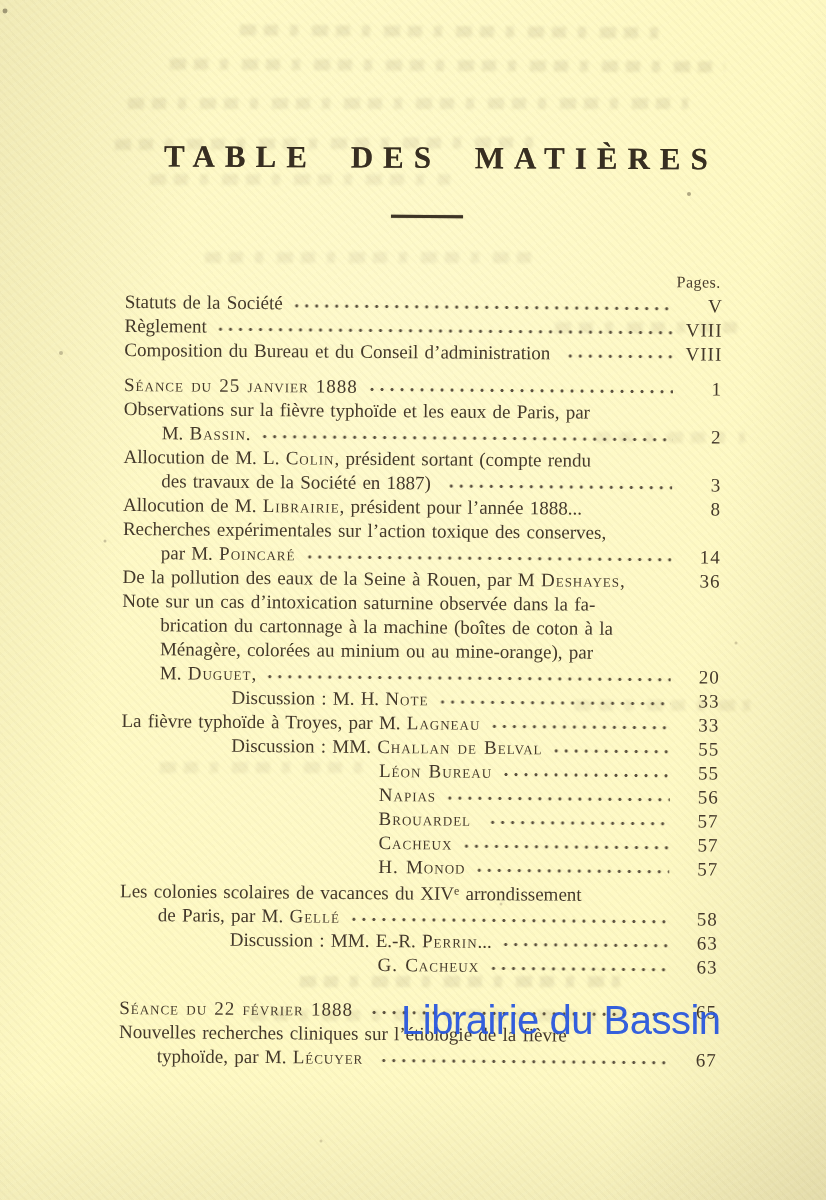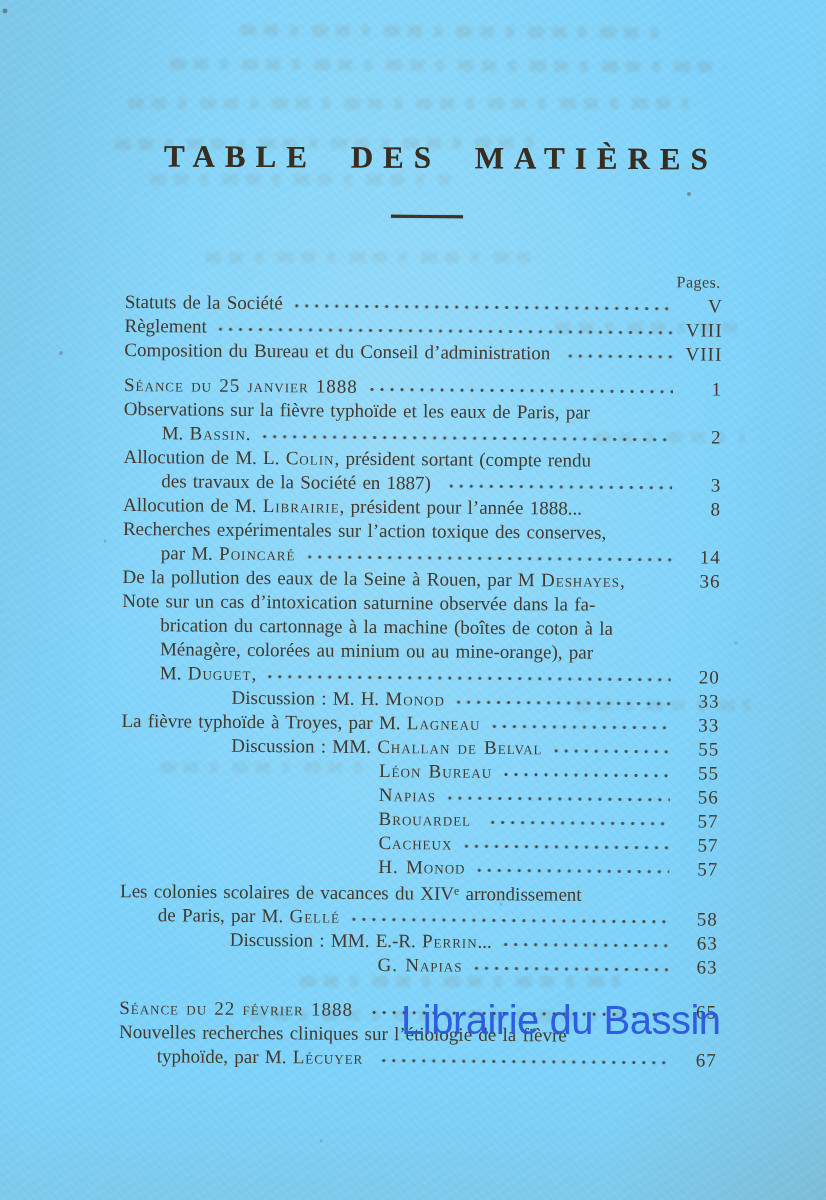--- a/index.html
+++ b/index.html
@@ -1,19 +1,19 @@
 <!DOCTYPE html>
 <html><head>
 <meta charset="utf-8">
 <style>
   html,body{margin:0;padding:0;}
   body{width:826px;height:1200px;overflow:hidden;background:#b9ac8f;}
   .scan{
     position:relative;width:826px;height:1200px;overflow:hidden;
-    background-color:#7dd3fc;
+    background-color:#fef9c3;
     font-family:"Liberation Serif","DejaVu Serif",serif;
     color:#44392b;
   }
   .scan::before{ 
     content:"";position:absolute;inset:0;pointer-events:none;z-index:1;
     background:
       radial-gradient(ellipse at 48% 36%, rgba(255,252,240,.20), rgba(255,252,240,0) 62%),
       linear-gradient(100deg, rgba(122,102,72,.10), rgba(0,0,0,0) 22%, rgba(0,0,0,0) 78%, rgba(122,102,72,.13)),
       linear-gradient(0deg, rgba(122,102,72,.08), rgba(0,0,0,0) 10%);
   }
@@ -175,21 +175,21 @@
         </div>
         <div class="toc-row indent-1">
           <span class="row-text"><span class="seg-i">Ménagère</span><span class="seg-n">, colorées au minium ou au mine-orange), par</span></span>
         </div>
         <div class="toc-row indent-1">
           <span class="row-text"><span class="seg-n">M. </span><span class="seg-sc">Duguet</span><span class="seg-n">,</span></span>
           <span class="leader"></span>
           <span class="page-num">20</span>
         </div>
         <div class="toc-row indent-2">
-          <span class="row-text"><span class="seg-i">Discussion</span><span class="seg-n"> : M. H. </span><span class="seg-sc">Monod</span></span>
+          <span class="row-text"><span class="seg-i">Discussion</span><span class="seg-n"> : M. H. </span><span class="seg-sc">Note</span></span>
           <span class="leader"></span>
           <span class="page-num">33</span>
         </div>
         <div class="toc-row indent-0">
           <span class="row-text"><span class="seg-n">La fièvre typhoïde à Troyes, par M. </span><span class="seg-sc">Lagneau</span></span>
           <span class="leader"></span>
           <span class="page-num">33</span>
         </div>
         <div class="toc-row indent-2">
           <span class="row-text"><span class="seg-i">Discussion</span><span class="seg-n"> : MM. </span><span class="seg-sc">Challan de Belval</span></span>
@@ -228,21 +228,21 @@
           <span class="row-text"><span class="seg-n">de Paris, par M. </span><span class="seg-sc">Gellé</span></span>
           <span class="leader"></span>
           <span class="page-num">58</span>
         </div>
         <div class="toc-row indent-2">
           <span class="row-text"><span class="seg-i">Discussion</span><span class="seg-n"> : MM. E.-R. </span><span class="seg-sc">Perrin</span><span class="seg-n">...</span></span>
           <span class="leader"></span>
           <span class="page-num">63</span>
         </div>
         <div class="toc-row indent-3">
-          <span class="row-text"><span class="seg-sc">G. Napias</span></span>
+          <span class="row-text"><span class="seg-sc">G. Cacheux</span></span>
           <span class="leader"></span>
           <span class="page-num">63</span>
         </div>
         <div class="toc-row indent-0 gap-lg">
           <span class="row-text"><span class="seg-sc">Séance du 22 février 1888 </span></span>
           <span class="leader"></span>
           <span class="page-num">65</span>
         </div>
         <div class="toc-row indent-0">
           <span class="row-text"><span class="seg-n">Nouvelles recherches cliniques sur l’étiologie de la fièvre</span></span>

